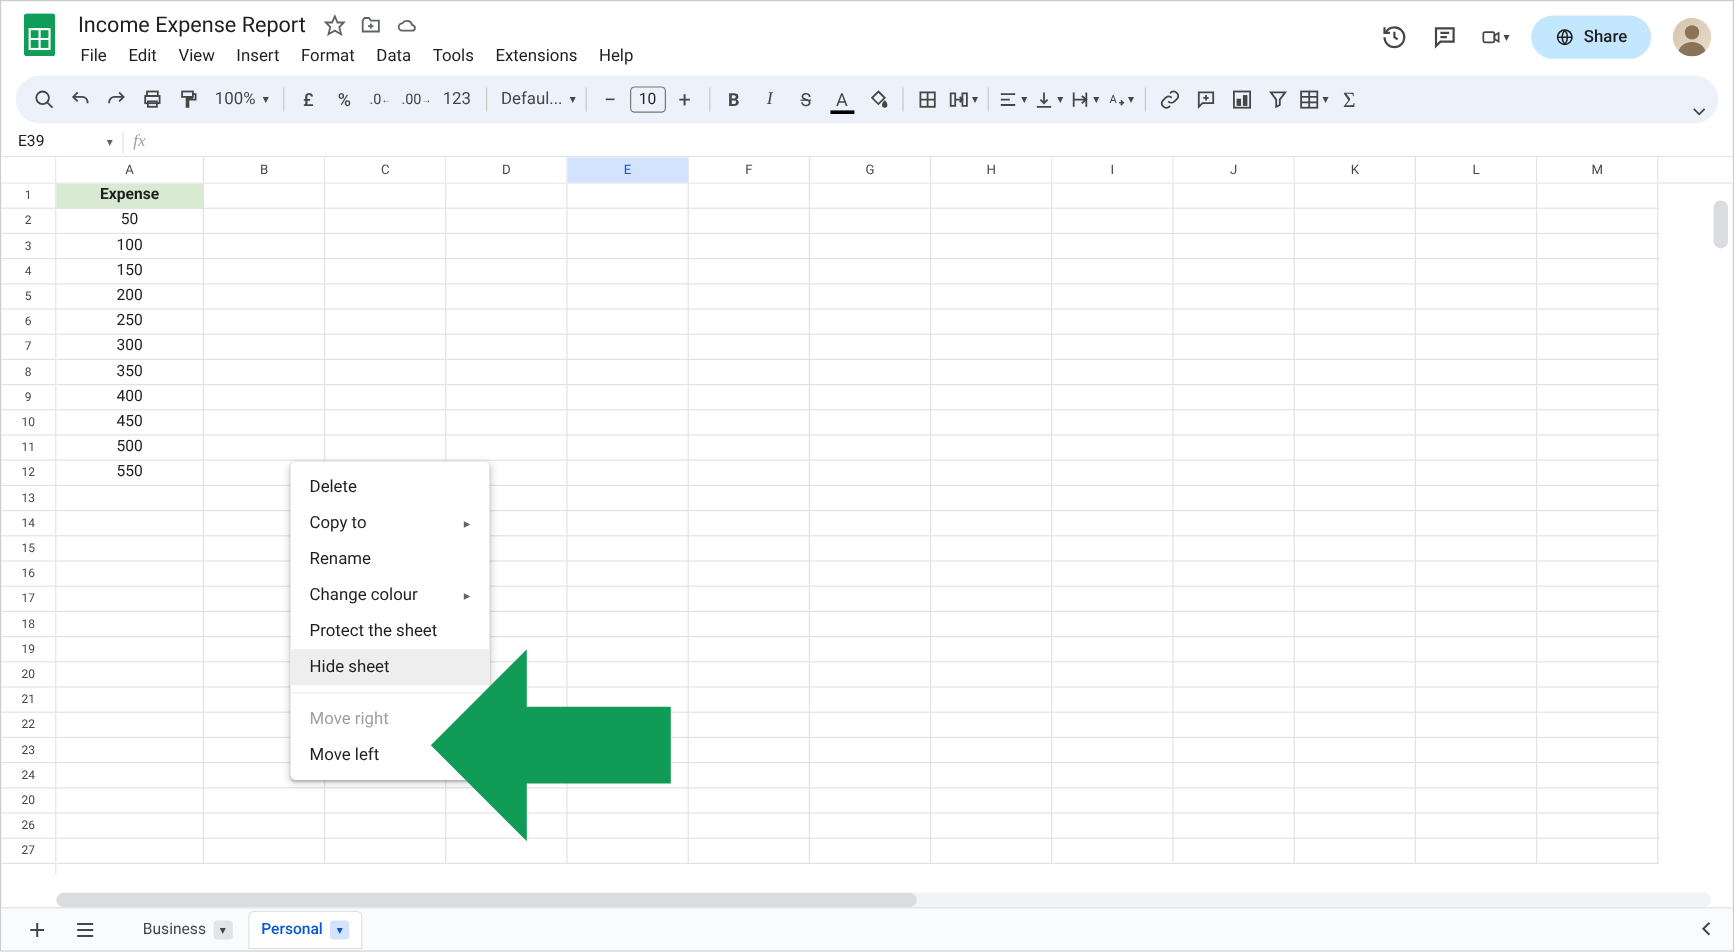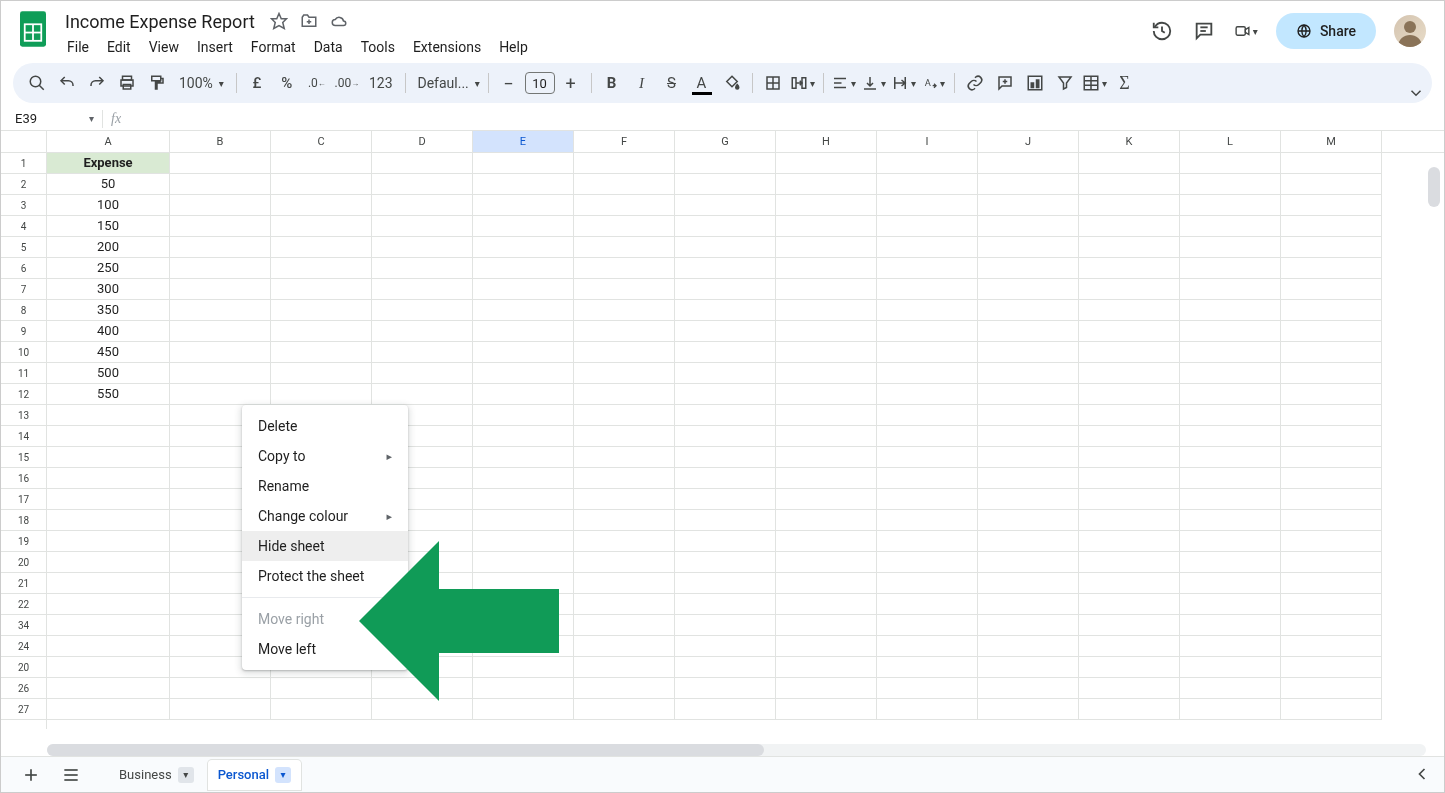--- a/index.html
+++ b/index.html
@@ -38,21 +38,21 @@
 .col-h { border-right:1px solid #e1e3e1; text-align:center; font-size:11px; color:#444746; line-height:22px; background:#fff;}
 .col-h.sel { background:#d3e3fd; color:#0b57d0; }
 .grid-body { display:flex; height:576px; overflow:hidden;}
 .row-headers { display:flex; flex-direction:column; width:46px; border-right:1px solid #e1e3e1;}
 .row-h { height:21px; border-bottom:1px solid #e1e3e1; text-align:center; font-size:10px; color:#444746; line-height:21px;}
 .cells { position:relative; flex:1;}
 .cell-row { display:flex; height:21px;}
 .cell { border-right:1px solid #e1e3e1; border-bottom:1px solid #e1e3e1; font-size:13px; padding:0 3px; text-align:right; line-height:20px; overflow:hidden;}
 .cell.header-cell { background:#d9ead3; font-weight:bold; text-align:center;}
 .cell.center { text-align:center; }
-.context-menu { position:absolute; left:241px; top:404px; width:166px; background:#fff; border-radius:4px; box-shadow: 0 2px 6px 2px rgba(60,64,67,.15), 0 1px 2px rgba(60,64,67,.3); padding:6px 0; z-index:100;}
+.context-menu { position:absolute; left:241px; top:384px; width:166px; background:#fff; border-radius:4px; box-shadow: 0 2px 6px 2px rgba(60,64,67,.15), 0 1px 2px rgba(60,64,67,.3); padding:6px 0; z-index:100;}
 .ctx-item { padding:7px 16px; font-size:14px; color:#1f1f1f; cursor:pointer; display:flex; justify-content:space-between; align-items:center;}
 .ctx-item.hover { background:#eee;}
 .ctx-item.disabled { color:#9aa0a6; cursor:default;}
 .ctx-sep { height:1px; background:#e8eaed; margin:6px 0;}
 .ctx-arrow { font-size:11px; color:#5f6368;}
 .arrow-annot { position:absolute; left:358px; top:540px; z-index:101;}
 .sheets-bar { display:flex; align-items:center; height:36px; border-top:1px solid #e1e3e1; padding:0 40px 0 12px; gap:4px; position:absolute; bottom:0; left:0; right:0; background:#f9fbfd;}
 .sbtn { width:36px; height:30px; display:flex; align-items:center; justify-content:center; color:#444746; cursor:pointer;}
 .sheet-tab { display:flex; align-items:center; gap:6px; padding:0 10px; height:30px; font-size:13px; color:#444746; cursor:pointer; border-radius:4px 4px 0 0;}
 .sheet-tab.active { background:#fff; color:#0b57d0; font-weight:500; box-shadow: inset 0 -1px 0 #fff, 0 0 0 1px #e1e3e1;}
@@ -348,21 +348,21 @@
         <div class="row-h">13</div>
         <div class="row-h">14</div>
         <div class="row-h">15</div>
         <div class="row-h">16</div>
         <div class="row-h">17</div>
         <div class="row-h">18</div>
         <div class="row-h">19</div>
         <div class="row-h">20</div>
         <div class="row-h">21</div>
         <div class="row-h">22</div>
-        <div class="row-h">34</div>
+        <div class="row-h">23</div>
         <div class="row-h">24</div>
         <div class="row-h">20</div>
         <div class="row-h">26</div>
         <div class="row-h">27</div>
       </div>
     <div class="cells" id="cells">
         <div class="cell-row">
           <div class="cell header-cell" style="width: 123px;">Expense</div>
           <div class="cell" style="width: 101px;"></div>
           <div class="cell" style="width: 101px;"></div>
@@ -786,25 +786,25 @@
       <span>Copy to</span>
       <span class="ctx-arrow">▸</span>
     </div>
     <div class="ctx-item">
       <span>Rename</span>
     </div>
     <div class="ctx-item">
       <span>Change colour</span>
       <span class="ctx-arrow">▸</span>
     </div>
+    <div class="ctx-item">
+      <span>Protect the sheet</span>
+    </div>
     <div class="ctx-item hover">
       <span>Hide sheet</span>
-    </div>
-    <div class="ctx-item">
-      <span>Protect the sheet</span>
     </div>
     <div class="ctx-sep"></div>
     <div class="ctx-item disabled">
       <span>Move right</span>
     </div>
     <div class="ctx-item">
       <span>Move left</span>
     </div>
   </div>
 

